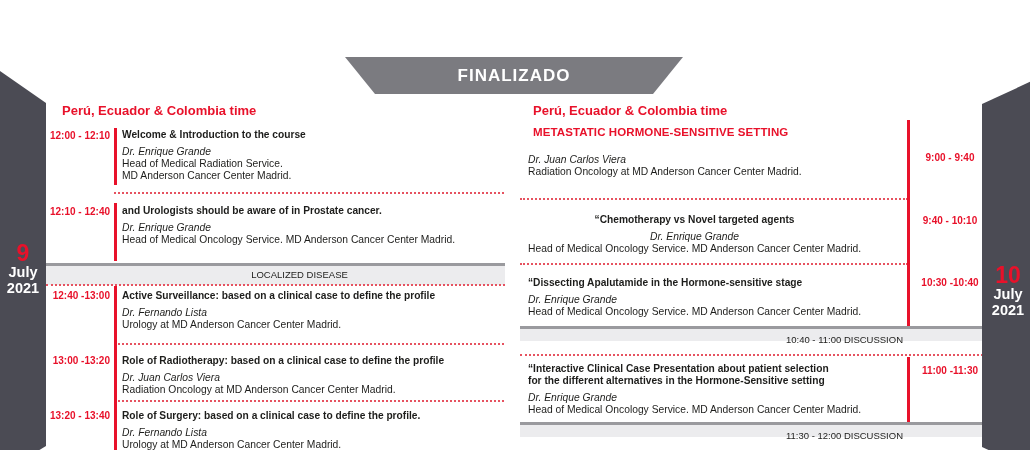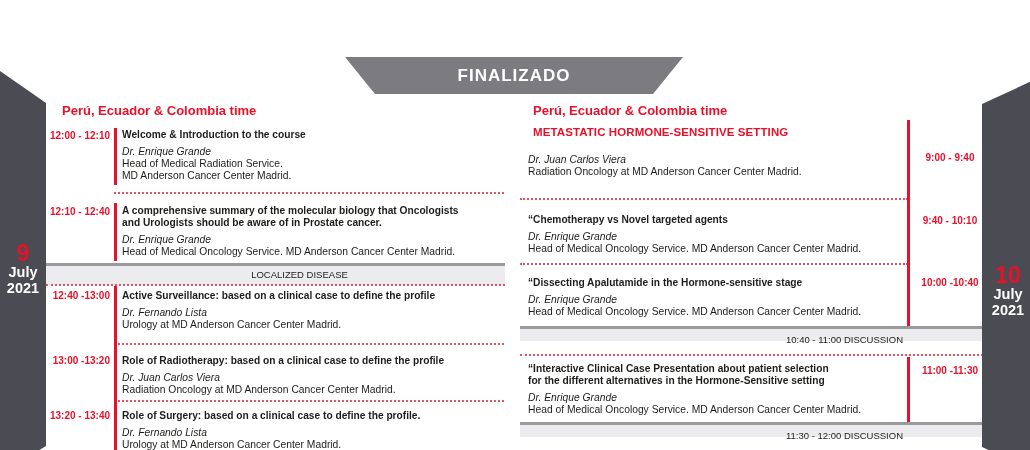--- a/index.html
+++ b/index.html
@@ -81,21 +81,20 @@
 <div class="abs item" style="left:122px;top:105px;">
   <div class="title-line">Welcome &amp; Introduction to the course</div>
   <div class="speaker">Dr. Enrique Grande</div>
   <div class="affil-line">Head of Medical Radiation Service.</div>
   <div class="affil-line">MD Anderson Cancer Center Madrid.</div>
 </div>
 
 <div class="abs dotted" style="left:114px;top:168px;width:390px;"></div>
 
 <div class="abs item" style="left:122px;top:181px;">
-  <div class="title-line">A comprehensive summary of the molecular biology that Oncologists</div>
   <div class="title-line">and Urologists should be aware of in Prostate cancer.</div>
   <div class="speaker">Dr. Enrique Grande</div>
   <div class="affil-line">Head of Medical Oncology Service. MD Anderson Cancer Center Madrid.</div>
 </div>
 
 <div class="abs bar small left-text" style="left:46px;top:239px;width:459px;">LOCALIZED DISEASE</div>
 <div class="abs dotted" style="left:46px;top:260px;width:459px;"></div>
 
 <div class="abs item" style="left:122px;top:266px;">
   <div class="title-line">Active Surveillance: based on a clinical case to define the profile</div>
@@ -120,31 +119,31 @@
 </div>
 
 <div class="abs tz-header" style="left:533px;top:79px;">Perú, Ecuador &amp; Colombia time</div>
 <div class="abs setting-header" style="left:533px;top:102px;">METASTATIC HORMONE-SENSITIVE SETTING</div>
 
 <div class="abs rule" style="left:907px;top:96px;height:206px;"></div>
 <div class="abs rule" style="left:907px;top:333px;height:65px;"></div>
 
 <div class="abs time l" style="left:915px;top:128px;">9:00 - 9:40</div>
 <div class="abs time l" style="left:915px;top:191px;">9:40 - 10:10</div>
-<div class="abs time l" style="left:915px;top:253px;">10:00 -10:40</div>
+<div class="abs time l" style="left:915px;top:253px;">10:30 -10:40</div>
 <div class="abs time l" style="left:915px;top:341px;">11:00 -11:30</div>
 
 <div class="abs item" style="left:528px;top:125px;">
   <div class="speaker">Dr. Juan Carlos Viera</div>
   <div class="affil-line">Radiation Oncology at MD Anderson Cancer Center Madrid.</div>
 </div>
 
 <div class="abs dotted" style="left:520px;top:174px;width:388px;"></div>
 
-<div class="abs item" style="left:528px;top:190px;">
+<div class="abs item" style="left:528px;top:190px;text-align:center;">
   <div class="title-line">“Chemotherapy vs Novel targeted agents</div>
   <div class="speaker">Dr. Enrique Grande</div>
   <div class="affil-line">Head of Medical Oncology Service. MD Anderson Cancer Center Madrid.</div>
 </div>
 
 <div class="abs dotted" style="left:520px;top:239px;width:388px;"></div>
 
 <div class="abs item" style="left:528px;top:253px;">
   <div class="title-line">“Dissecting Apalutamide in the Hormone-sensitive stage</div>
   <div class="speaker">Dr. Enrique Grande</div>

